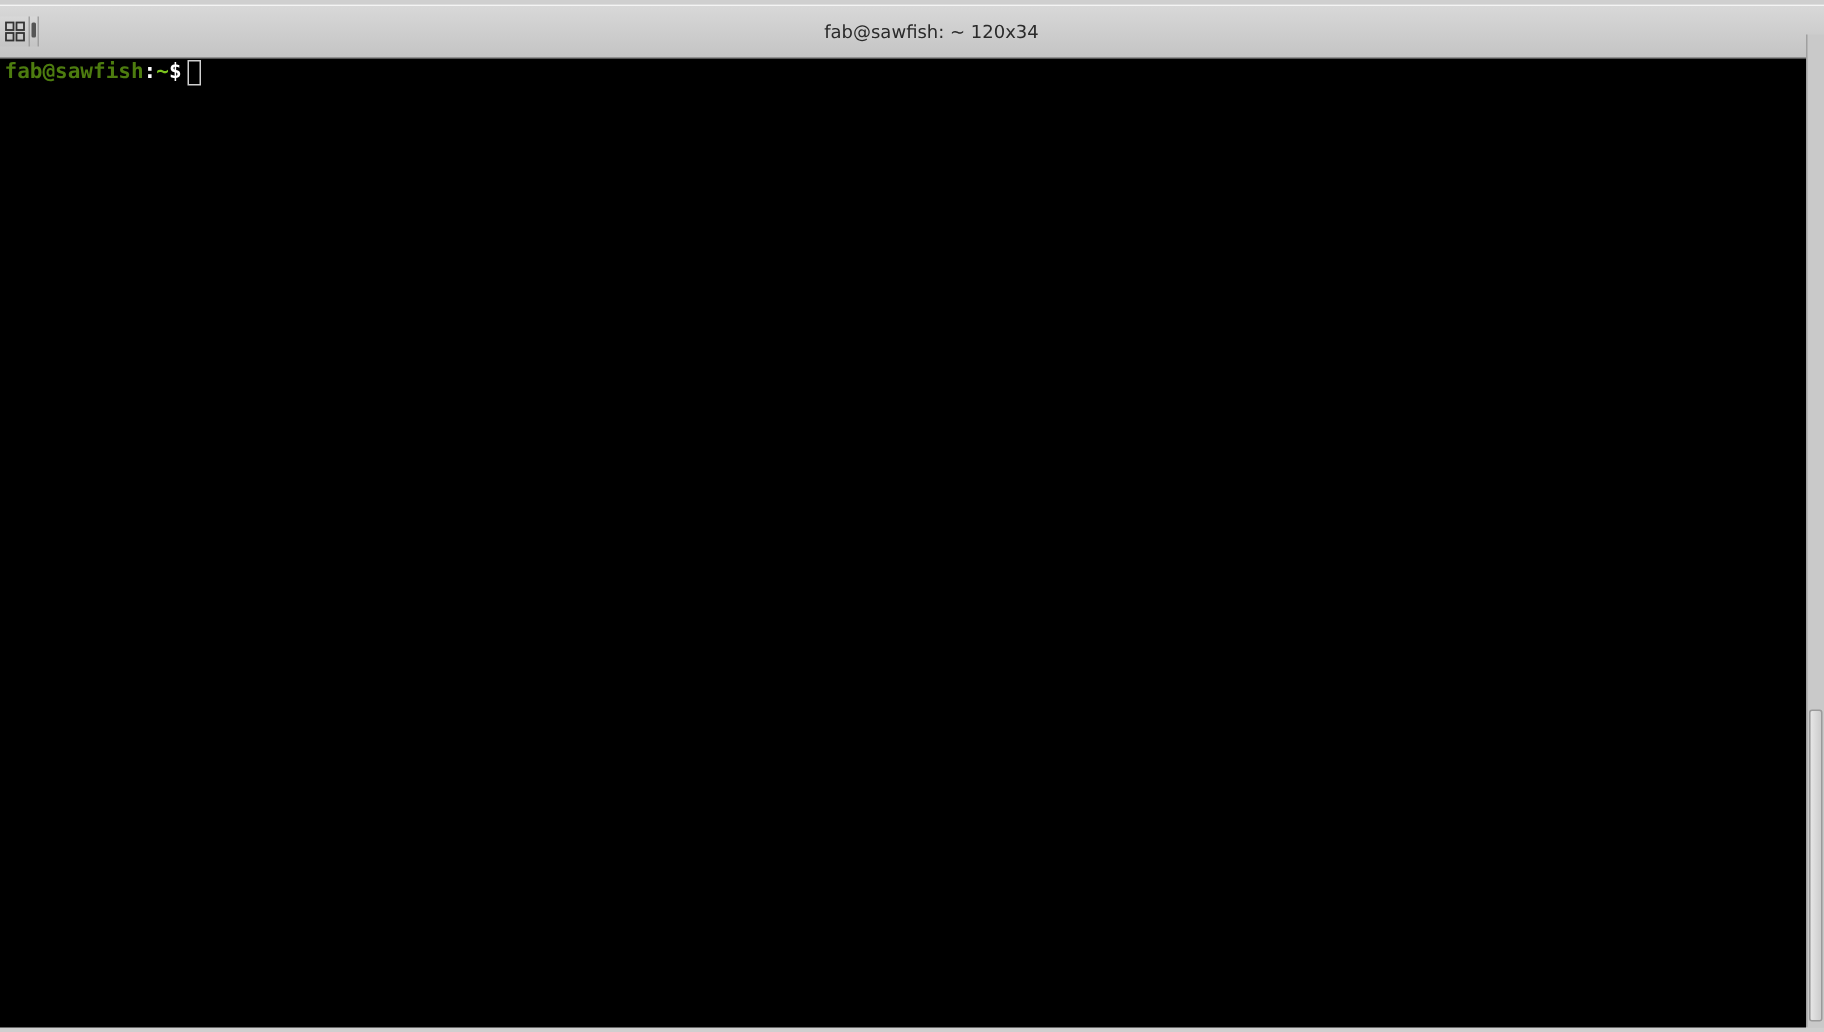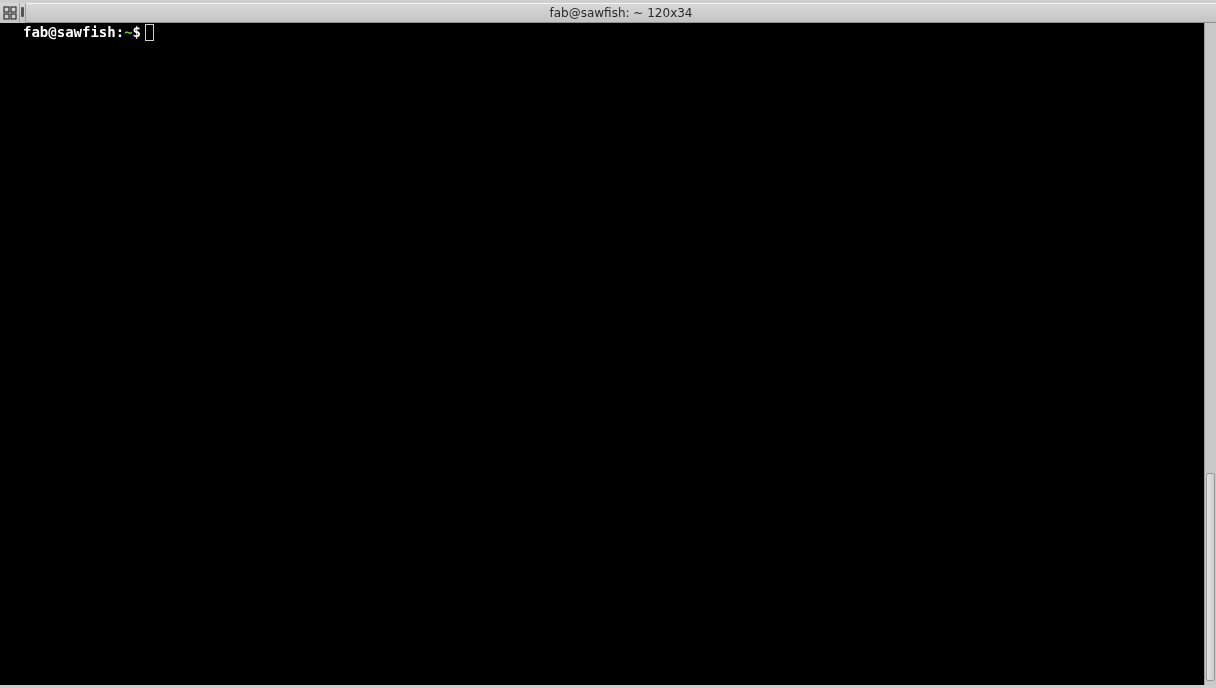--- a/index.html
+++ b/index.html
@@ -16,21 +16,21 @@
       position: relative;
     }
     .window {
       position: absolute;
       left: 0;
       top: 3px;
       width: 1216px;
       height: 682px;
     }
     .titlebar {
-      height: 20px;
+      height: 36px;
       background: linear-gradient(to bottom, #d8d8d8, #c4c4c4);
       border-top: 1px solid #f4f4f4;
       border-bottom: 1px solid #909090;
       display: flex;
       align-items: center;
       position: relative;
       font-family: "DejaVu Sans", "Liberation Sans", sans-serif;
     }
     .titlebar-icon {
       width: 20px;
@@ -82,22 +82,21 @@
       font-family: "DejaVu Sans Mono", "Liberation Mono", monospace;
     }
     .prompt-line {
       display: flex;
       align-items: center;
       height: 19px;
       white-space: pre;
       font-weight: bold;
     }
     .prompt-userhost {
-      color: #ffffff;
-      margin-left: 20px;
+      color: #4d7c0f;
     }
     .prompt-sep {
       color: #ffffff;
     }
     .prompt-path {
       color: #7bc41e;
     }
     .prompt-dollar {
       color: #ffffff;
     }

